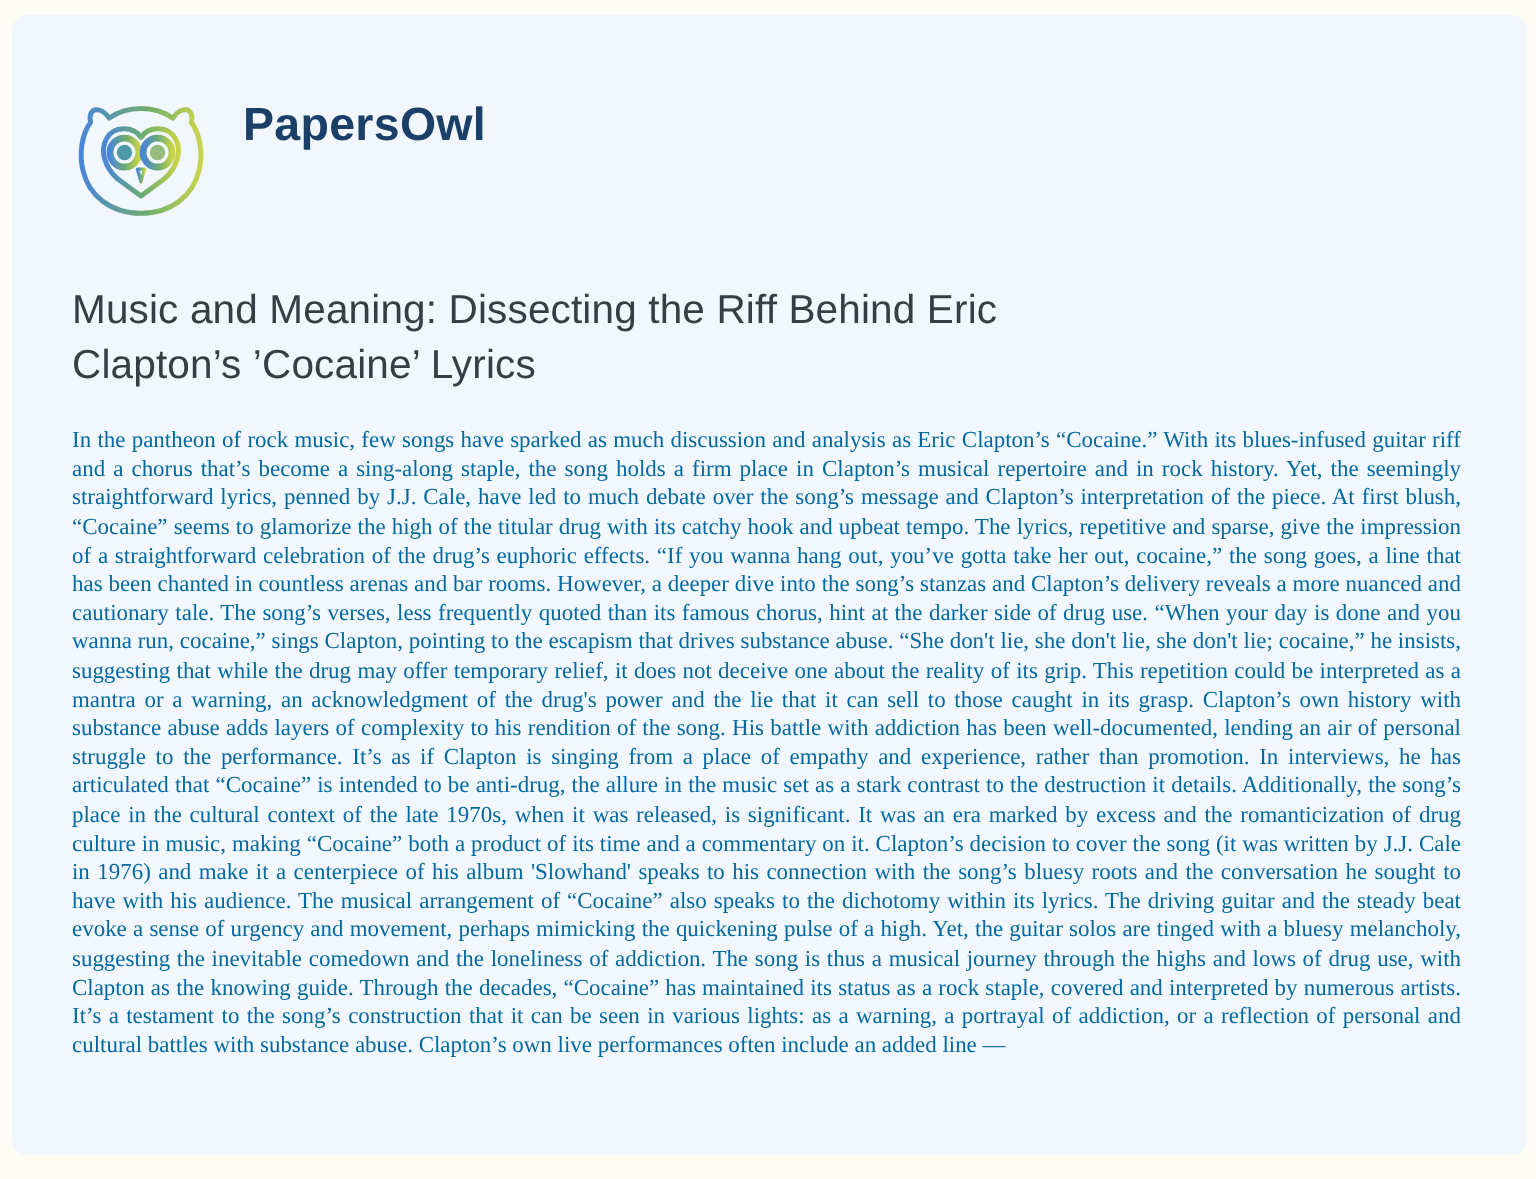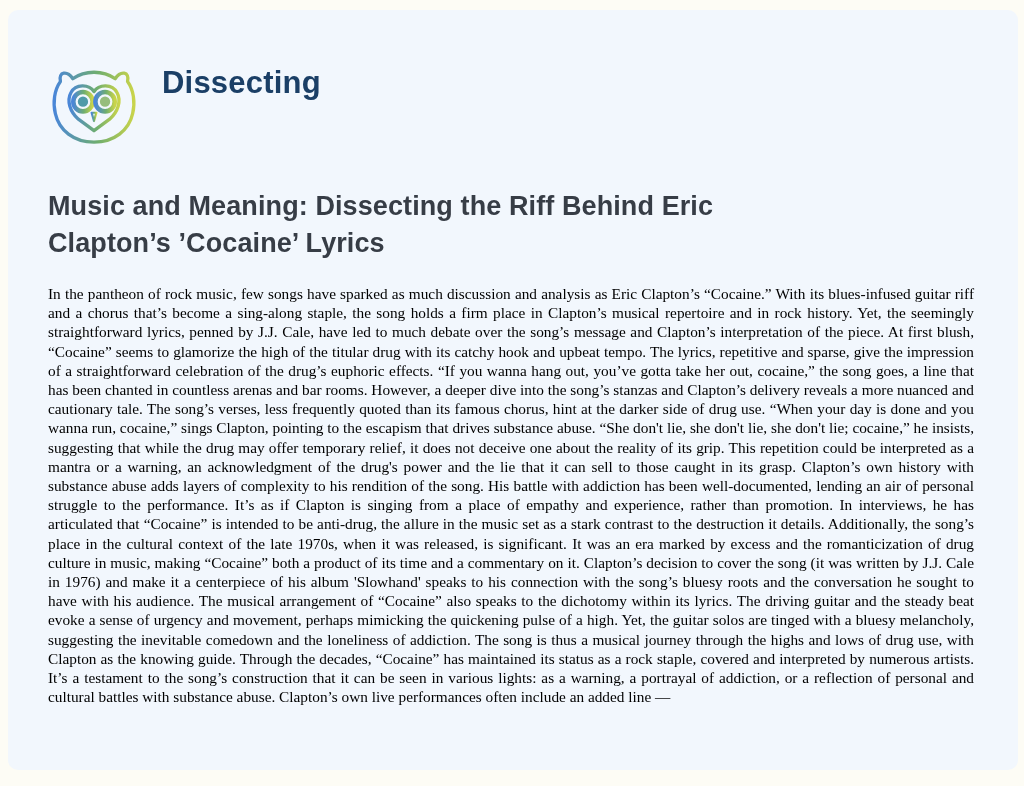--- a/index.html
+++ b/index.html
@@ -46,31 +46,31 @@
     color: #66a2da;
     line-height: 1.55;
     max-width: 760px;
     word-break: break-all;
     text-decoration: none;
     display: block;
   }
   .article-title {
     margin: 30px 0 22px 0;
     font-size: 27px;
-    font-weight: 700;
+    font-weight: 400;
     color: #373d46;
     line-height: 1.37;
     max-width: 690px;
     letter-spacing: 0.1px;
   }
   .article-body {
     font-family: "Liberation Serif", serif;
     font-size: 15.3px;
     line-height: 19.2px;
-    color: #000000;
+    color: #0369a1;
     text-align: justify;
     max-width: 936px;
   }
 </style>
 </head>
 <body>
 
 <div class="page-frame">
   <div class="content">
 
@@ -89,21 +89,21 @@
             <path d="M50,30 C44.5,21.5 30,21.5 25,31 C20,40 24,52 33,60 L50,72.5 L67,60 C76,52 80,40 75,31 C70,21.5 55.5,21.5 50,30 Z"></path>
             <circle cx="38" cy="41" r="10.5" stroke-width="5"></circle>
             <circle cx="62" cy="41" r="10.5" stroke-width="5"></circle>
           </g>
           <circle cx="38" cy="41" r="5.6" fill="#4f9aa8"></circle>
           <circle cx="62" cy="41" r="5.6" fill="#96bd7c"></circle>
           <path d="M47.4,53 L52.6,53 L50,62 Z" fill="none" stroke="url(#owlg)" stroke-width="2.4" stroke-linejoin="round"></path>
         </svg>
       </div>
       <div class="brand-block">
-        <div class="brand-title">Dissecting</div>
+        <div class="brand-title">PapersOwl</div>
       </div>
     </div>
 
     <h1 class="article-title">Music and Meaning: Dissecting the Riff Behind Eric Clapton’s ’Cocaine’ Lyrics</h1>
 
     <p class="article-body">In the pantheon of rock music, few songs have sparked as much discussion and analysis as Eric Clapton’s “Cocaine.” With its blues-infused guitar riff and a chorus that’s become a sing-along staple, the song holds a firm place in Clapton’s musical repertoire and in rock history. Yet, the seemingly straightforward lyrics, penned by J.J. Cale, have led to much debate over the song’s message and Clapton’s interpretation of the piece. At first blush, “Cocaine” seems to glamorize the high of the titular drug with its catchy hook and upbeat tempo. The lyrics, repetitive and sparse, give the impression of a straightforward celebration of the drug’s euphoric effects. “If you wanna hang out, you’ve gotta take her out, cocaine,” the song goes, a line that has been chanted in countless arenas and bar rooms. However, a deeper dive into the song’s stanzas and Clapton’s delivery reveals a more nuanced and cautionary tale. The song’s verses, less frequently quoted than its famous chorus, hint at the darker side of drug use. “When your day is done and you wanna run, cocaine,” sings Clapton, pointing to the escapism that drives substance abuse. “She don't lie, she don't lie, she don't lie; cocaine,” he insists, suggesting that while the drug may offer temporary relief, it does not deceive one about the reality of its grip. This repetition could be interpreted as a mantra or a warning, an acknowledgment of the drug's power and the lie that it can sell to those caught in its grasp. Clapton’s own history with substance abuse adds layers of complexity to his rendition of the song. His battle with addiction has been well-documented, lending an air of personal struggle to the performance. It’s as if Clapton is singing from a place of empathy and experience, rather than promotion. In interviews, he has articulated that “Cocaine” is intended to be anti-drug, the allure in the music set as a stark contrast to the destruction it details. Additionally, the song’s place in the cultural context of the late 1970s, when it was released, is significant. It was an era marked by excess and the romanticization of drug culture in music, making “Cocaine” both a product of its time and a commentary on it. Clapton’s decision to cover the song (it was written by J.J. Cale in 1976) and make it a centerpiece of his album 'Slowhand' speaks to his connection with the song’s bluesy roots and the conversation he sought to have with his audience. The musical arrangement of “Cocaine” also speaks to the dichotomy within its lyrics. The driving guitar and the steady beat evoke a sense of urgency and movement, perhaps mimicking the quickening pulse of a high. Yet, the guitar solos are tinged with a bluesy melancholy, suggesting the inevitable comedown and the loneliness of addiction. The song is thus a musical journey through the highs and lows of drug use, with Clapton as the knowing guide. Through the decades, “Cocaine” has maintained its status as a rock staple, covered and interpreted by numerous artists. It’s a testament to the song’s construction that it can be seen in various lights: as a warning, a portrayal of addiction, or a reflection of personal and cultural battles with substance abuse. Clapton’s own live performances often include an added line —</p>
 
   </div>
 </div>
 

